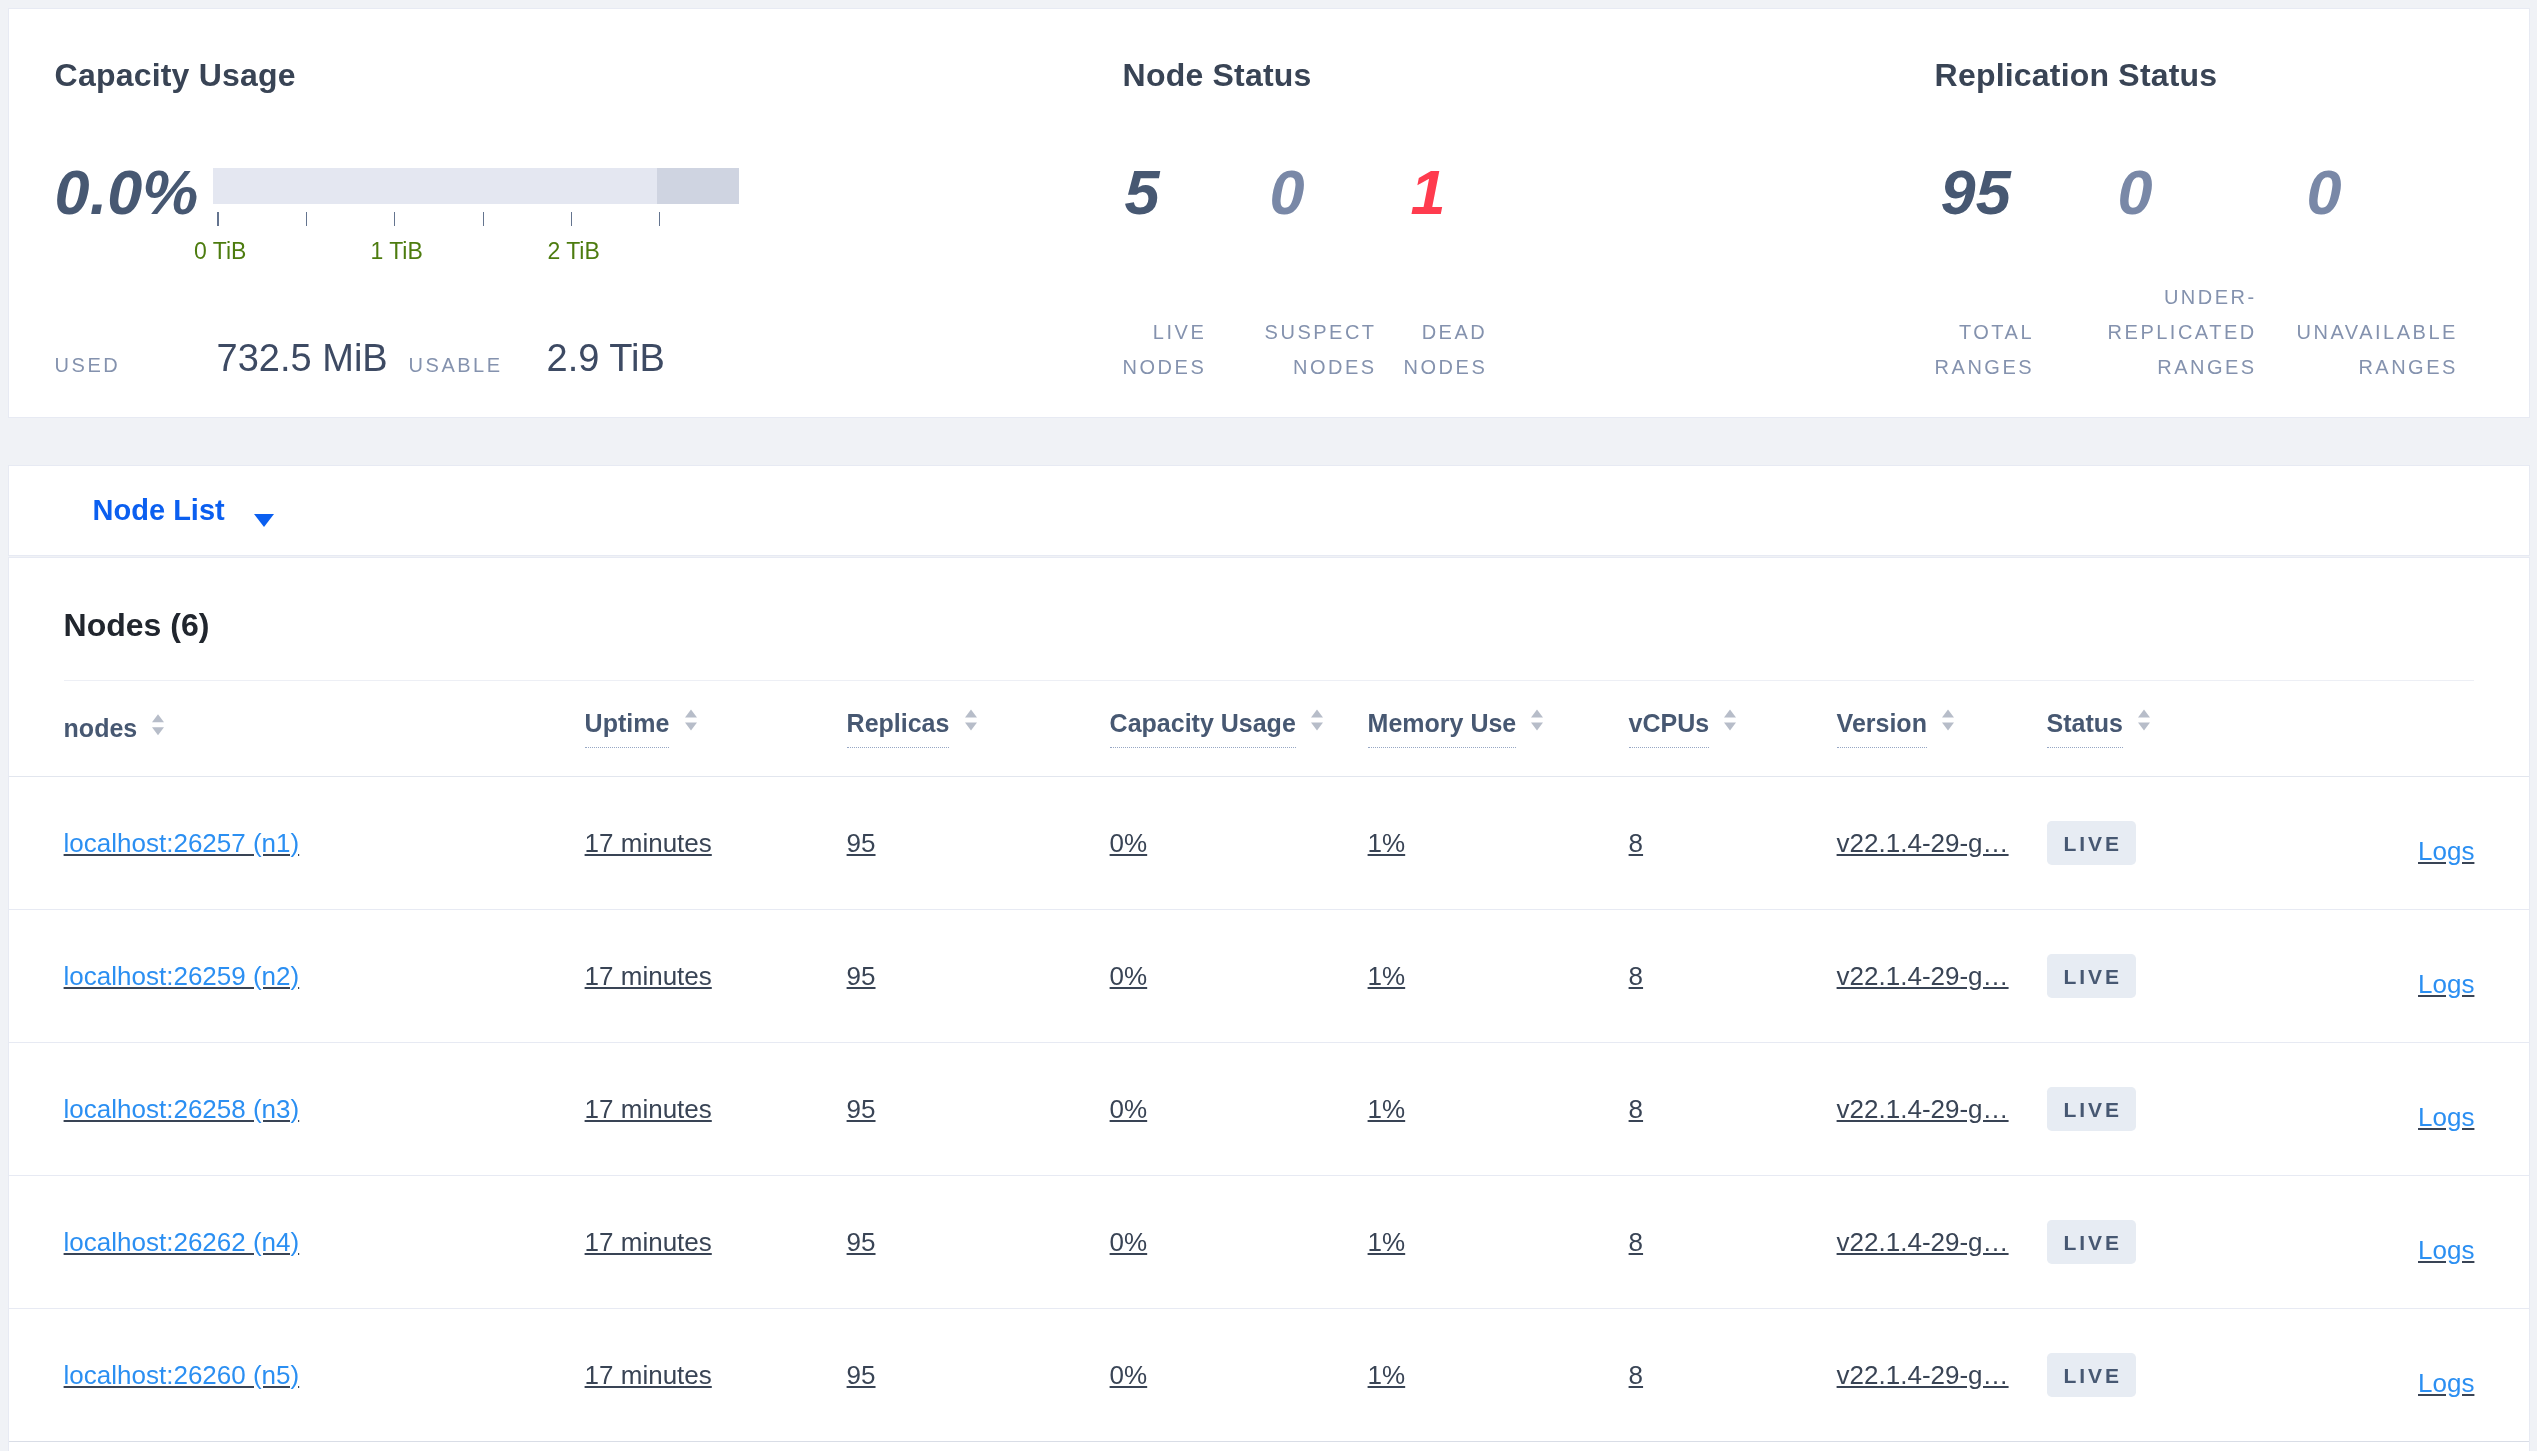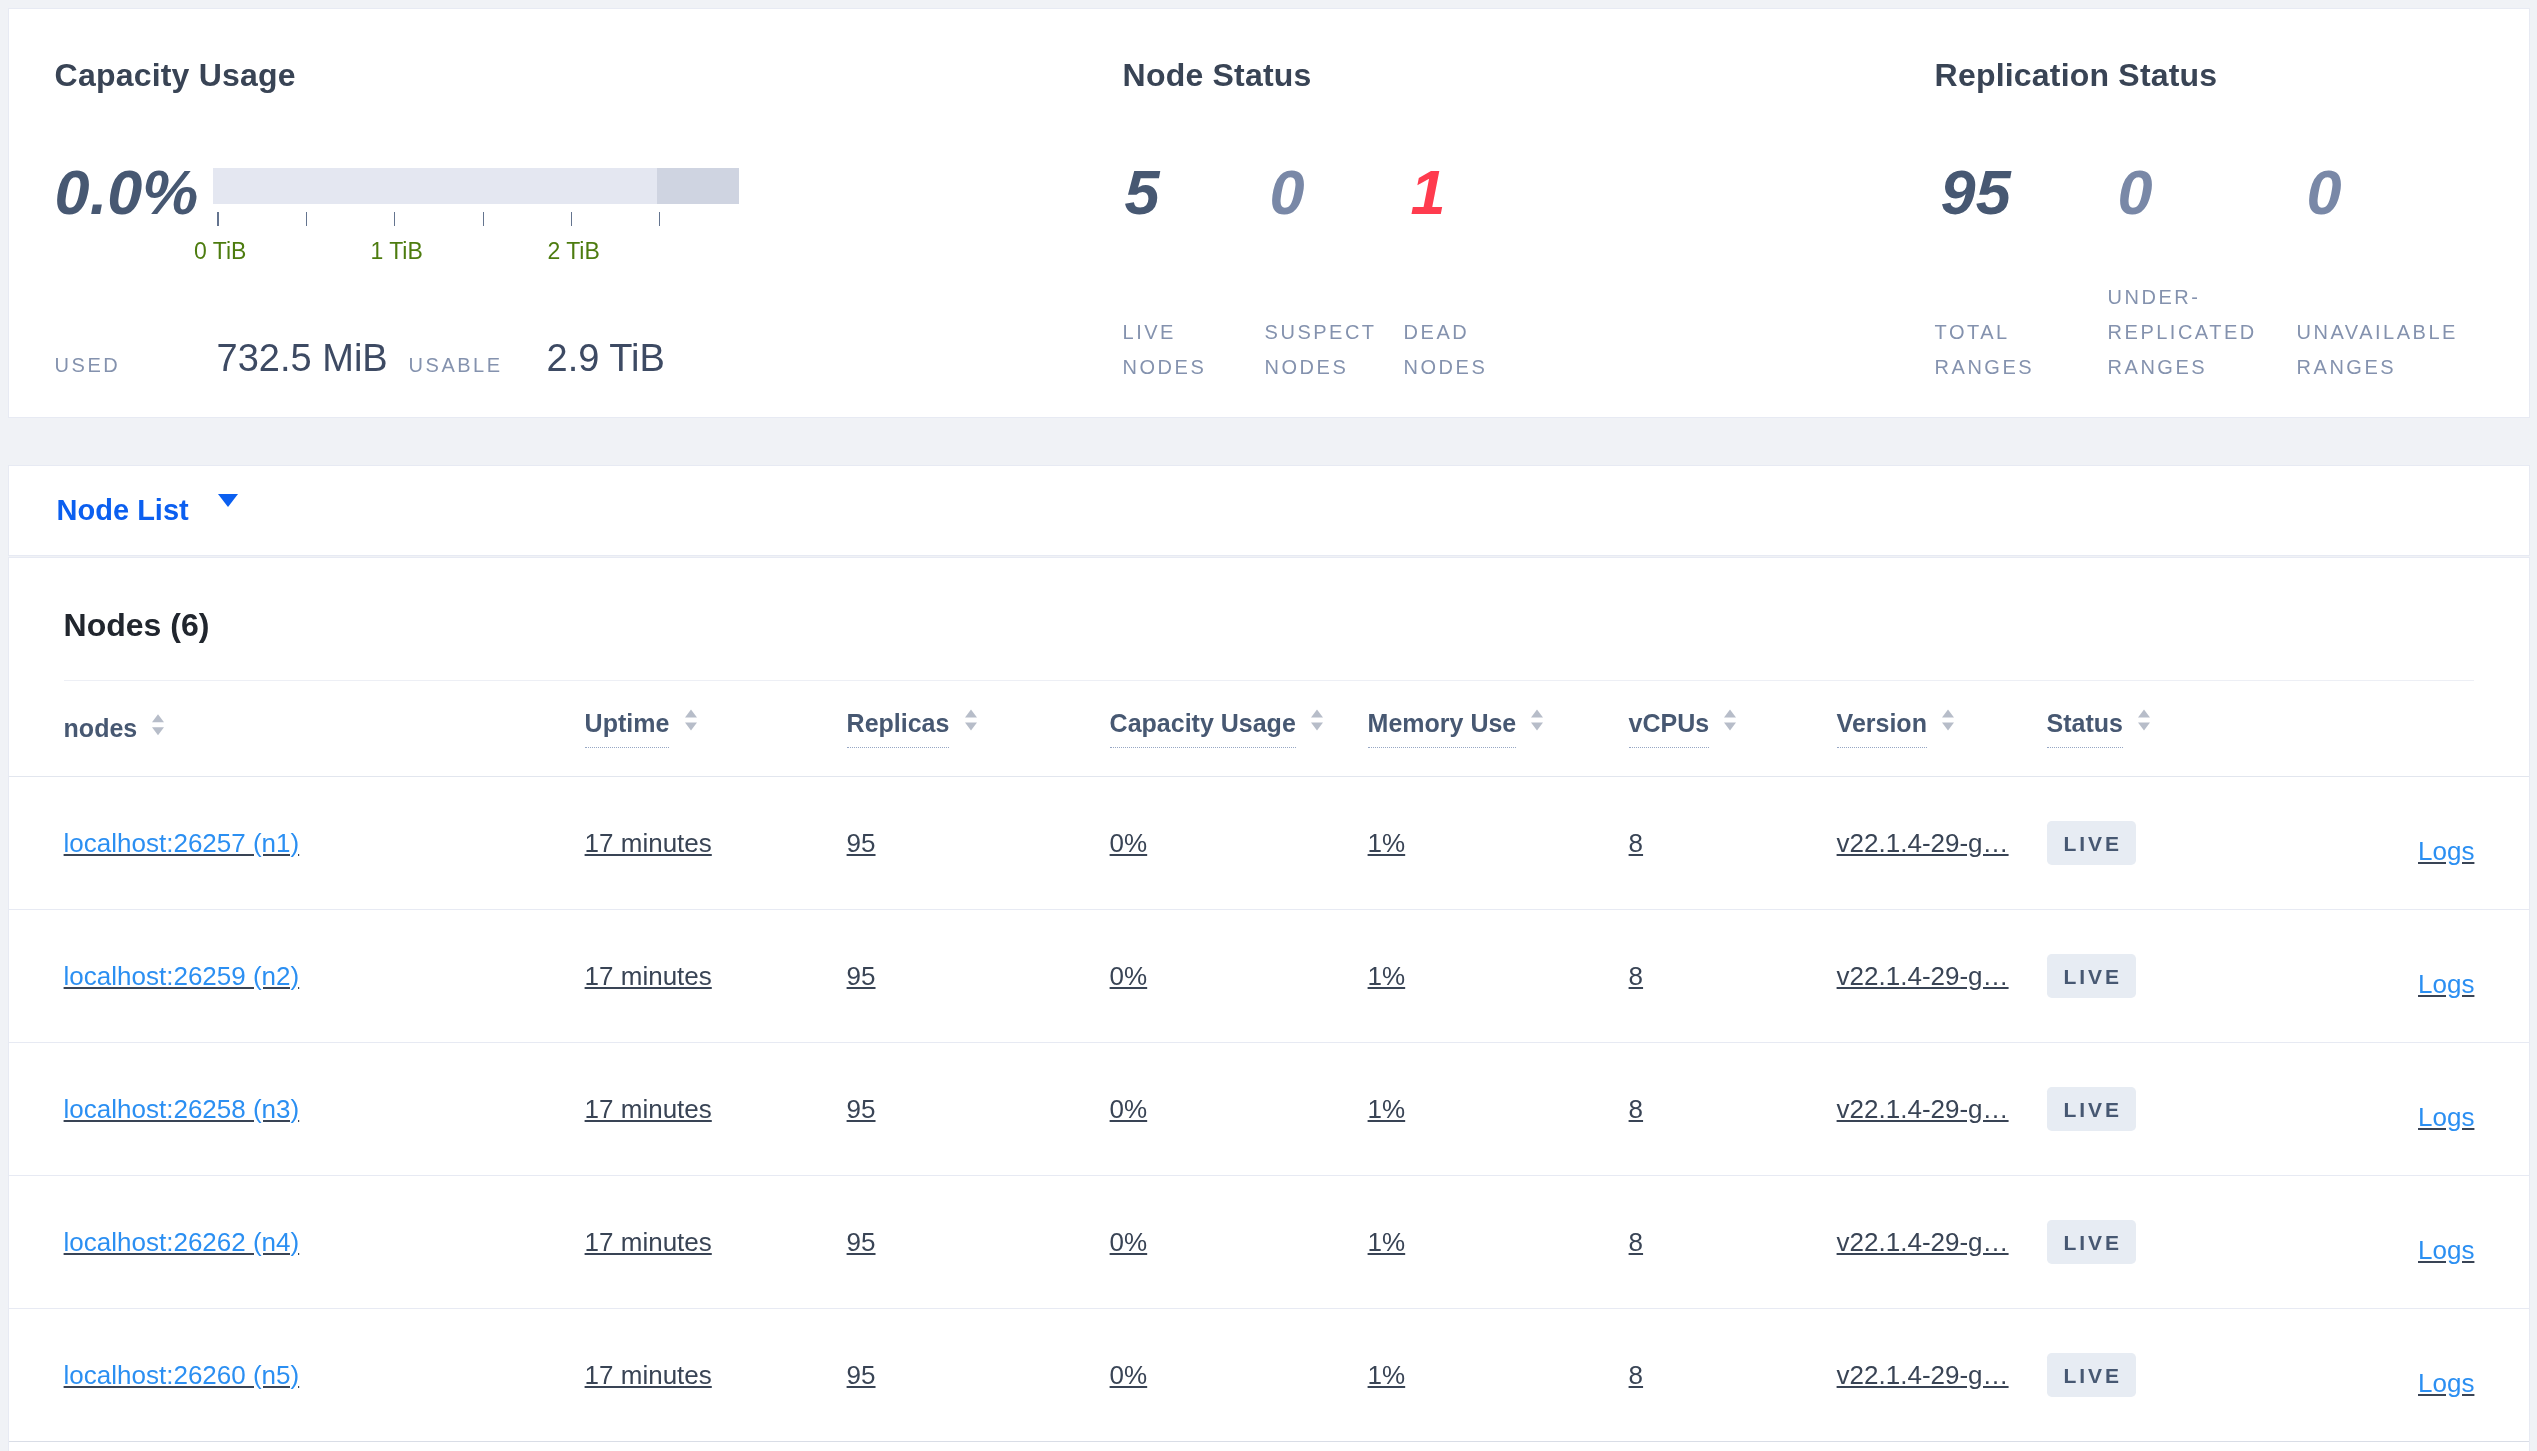--- a/index.html
+++ b/index.html
@@ -23,21 +23,21 @@
   }
   .big-num {
     position: absolute; top: 145px; line-height: 76px;
     font-size: 63px; font-weight: 600; color: #475872; font-style: italic;
   }
   .big-num.muted { color: #7988a7; }
   .big-num.red   { color: #ff3b4e; }
   .stat-label {
     position: absolute; bottom: 32px;
     font-size: 20px; line-height: 35px; letter-spacing: 2.5px;
-    color: #8492ae; white-space: pre-line;
+    color: #8492ae; white-space: pre-line; text-align: right;
   }
   
   #cap-bar {
     position: absolute; left: 204px; top: 159px; width: 526px; height: 36px;
     background: #e4e7f1;
   }
   #cap-bar-dark {
     position: absolute; top: 0; left: 444px; width: 82px; height: 36px;
     background: #cfd4e1;
   }
@@ -55,21 +55,21 @@
   }
   .kv-value {
     position: absolute; top: 328px;
     font-size: 38px; font-weight: 500; color: #3d4a63;
   }
   
   #nodelist-bar {
     left: 7.6px; right: 7.6px; top: 465px; height: 91px;
     display: flex; align-items: center; padding-left: 48px;
   }
-  #nodelist-trigger { display: flex; align-items: flex-start; gap: 29px; cursor: pointer; }
+  #nodelist-trigger { display: flex; align-items: flex-end; gap: 29px; cursor: pointer; margin-left: 36px; }
   #nodelist-label { font-size: 29px; font-weight: 600; color: #0b5ff0; }
   .caret-down {
     width: 0; height: 0;
     border-left: 10.5px solid transparent; border-right: 10.5px solid transparent;
     border-top: 13.3px solid #0b5ff0;
   }
   
   #table-card { left: 7.6px; right: 7.6px; top: 557px; height: 894px; border-bottom: none; }
   #table-title {
     margin: 46px 55px 0; font-size: 32px; line-height: 42px;

